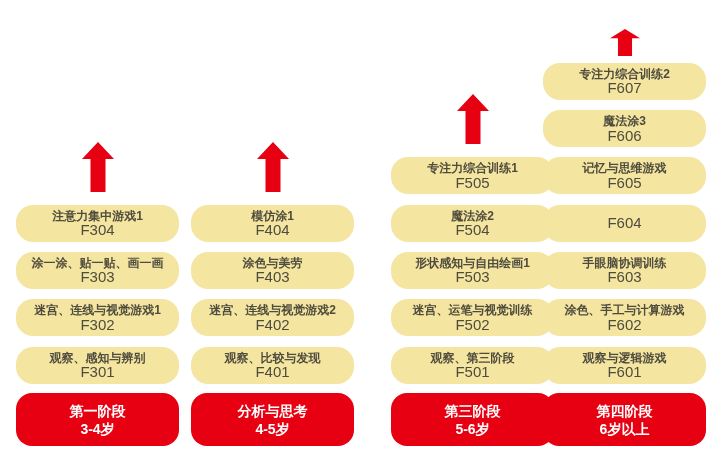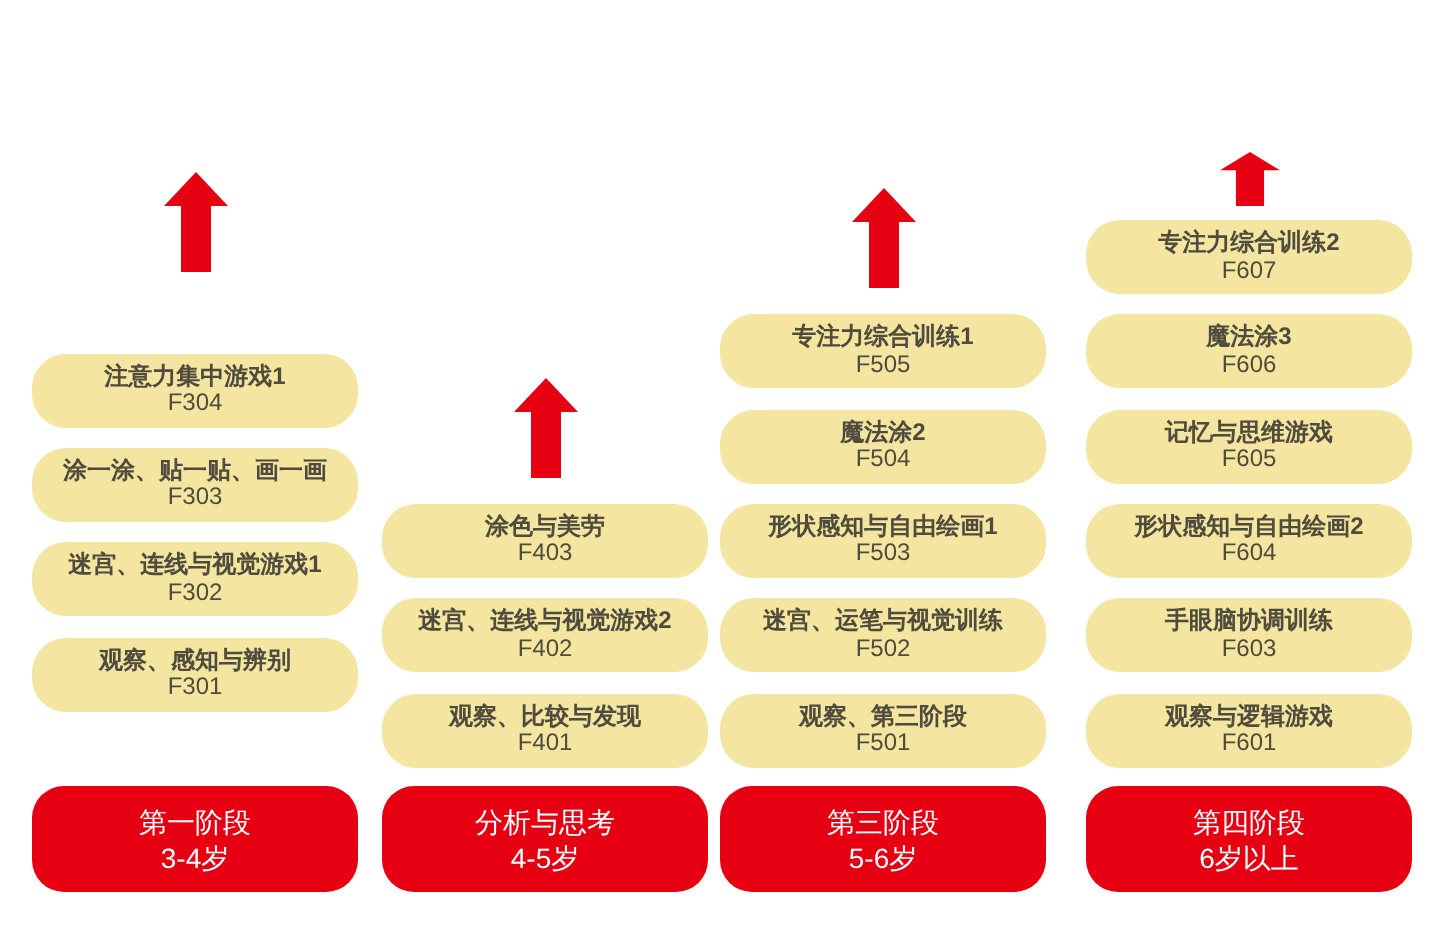--- a/index.html
+++ b/index.html
@@ -4,49 +4,49 @@
 <style>
   html,body{margin:0;padding:0;background:#ffffff;}
   .canvas{
     position:relative;width:715px;height:473px;background:#ffffff;overflow:hidden;
     font-family:"Liberation Sans","DejaVu Sans",sans-serif;
   }
   .col{
     position:absolute;bottom:27px;display:flex;flex-direction:column;
     align-items:stretch;width:163px;
   }
-  .col-1{left:16px;gap:28px;}
+  .col-1{left:16px;}
   .col-2{left:191px;}
-  .col-3{left:360px;}
+  .col-3{left:391px;}
   .col-4{left:543px;}
   .arrow{align-self:center;margin-bottom:13px;line-height:0;}
   .arrow svg{width:32px;height:50px;display:block;}
   .col-4 .arrow{margin-bottom:7px;}
   .col-4 .arrow svg{width:30px;height:27px;}
   .course{
     height:37px;border-radius:17px;background:var(--box-bg,#F4E5A1);
     display:flex;flex-direction:column;justify-content:center;align-items:center;
     text-align:center;
   }
   .course + .course{margin-top:10.3px;}
   .course-title{
     font-size:12px;line-height:13.5px;font-weight:600;
     color:var(--box-text,#4F4C3D);white-space:nowrap;
   }
   .course-code{
-    font-size:12px;line-height:13.5px;font-weight:400;
+    font-size:15px;line-height:13.5px;font-weight:400;
     color:var(--box-text,#4F4C3D);white-space:nowrap;
   }
   .stage{
     margin-top:9.5px;height:53px;border-radius:16px;background:var(--stage-bg,#E60012);
     display:flex;flex-direction:column;justify-content:center;align-items:center;
     text-align:center;
   }
   .stage-name,.stage-age{
-    font-size:14px;line-height:18px;font-weight:400;
+    font-size:14px;line-height:18px;font-weight:700;
     color:var(--stage-text,#FFFFFF);white-space:nowrap;
   }
 </style>
 </head>
 <body>
 
 <div class="canvas" id="canvas">
     <div class="col col-1">
     <div class="arrow">
       <svg viewBox="0 0 32 50" preserveAspectRatio="none" aria-hidden="true">
@@ -76,20 +76,24 @@
       <div class="stage-age">3-4岁</div>
     </div>
   </div>
     <div class="col col-2">
     <div class="arrow">
       <svg viewBox="0 0 32 50" preserveAspectRatio="none" aria-hidden="true">
         <polygon points="16,0 32,17 23.5,17 23.5,50 8.5,50 8.5,17 0,17" fill="var(--arrow,#E60012)"></polygon>
       </svg>
     </div>
     <div class="courses">
+        <div class="course">
+          <div class="course-title">模仿涂1</div>
+          <div class="course-code">F404</div>
+        </div>
         <div class="course">
           <div class="course-title">涂色与美劳</div>
           <div class="course-code">F403</div>
         </div>
         <div class="course">
           <div class="course-title">迷宫、连线与视觉游戏2</div>
           <div class="course-code">F402</div>
         </div>
         <div class="course">
           <div class="course-title">观察、比较与发现</div>
@@ -147,26 +151,29 @@
         </div>
         <div class="course">
           <div class="course-title">魔法涂3</div>
           <div class="course-code">F606</div>
         </div>
         <div class="course">
           <div class="course-title">记忆与思维游戏</div>
           <div class="course-code">F605</div>
         </div>
         <div class="course">
-          <div class="course-title">形状感知与自由绘画2</div>
           <div class="course-code">F604</div>
         </div>
         <div class="course">
           <div class="course-title">手眼脑协调训练</div>
           <div class="course-code">F603</div>
+        </div>
+        <div class="course">
+          <div class="course-title">涂色、手工与计算游戏</div>
+          <div class="course-code">F602</div>
         </div>
         <div class="course">
           <div class="course-title">观察与逻辑游戏</div>
           <div class="course-code">F601</div>
         </div>
       </div>
     <div class="stage">
       <div class="stage-name">第四阶段</div>
       <div class="stage-age">6岁以上</div>
     </div>

